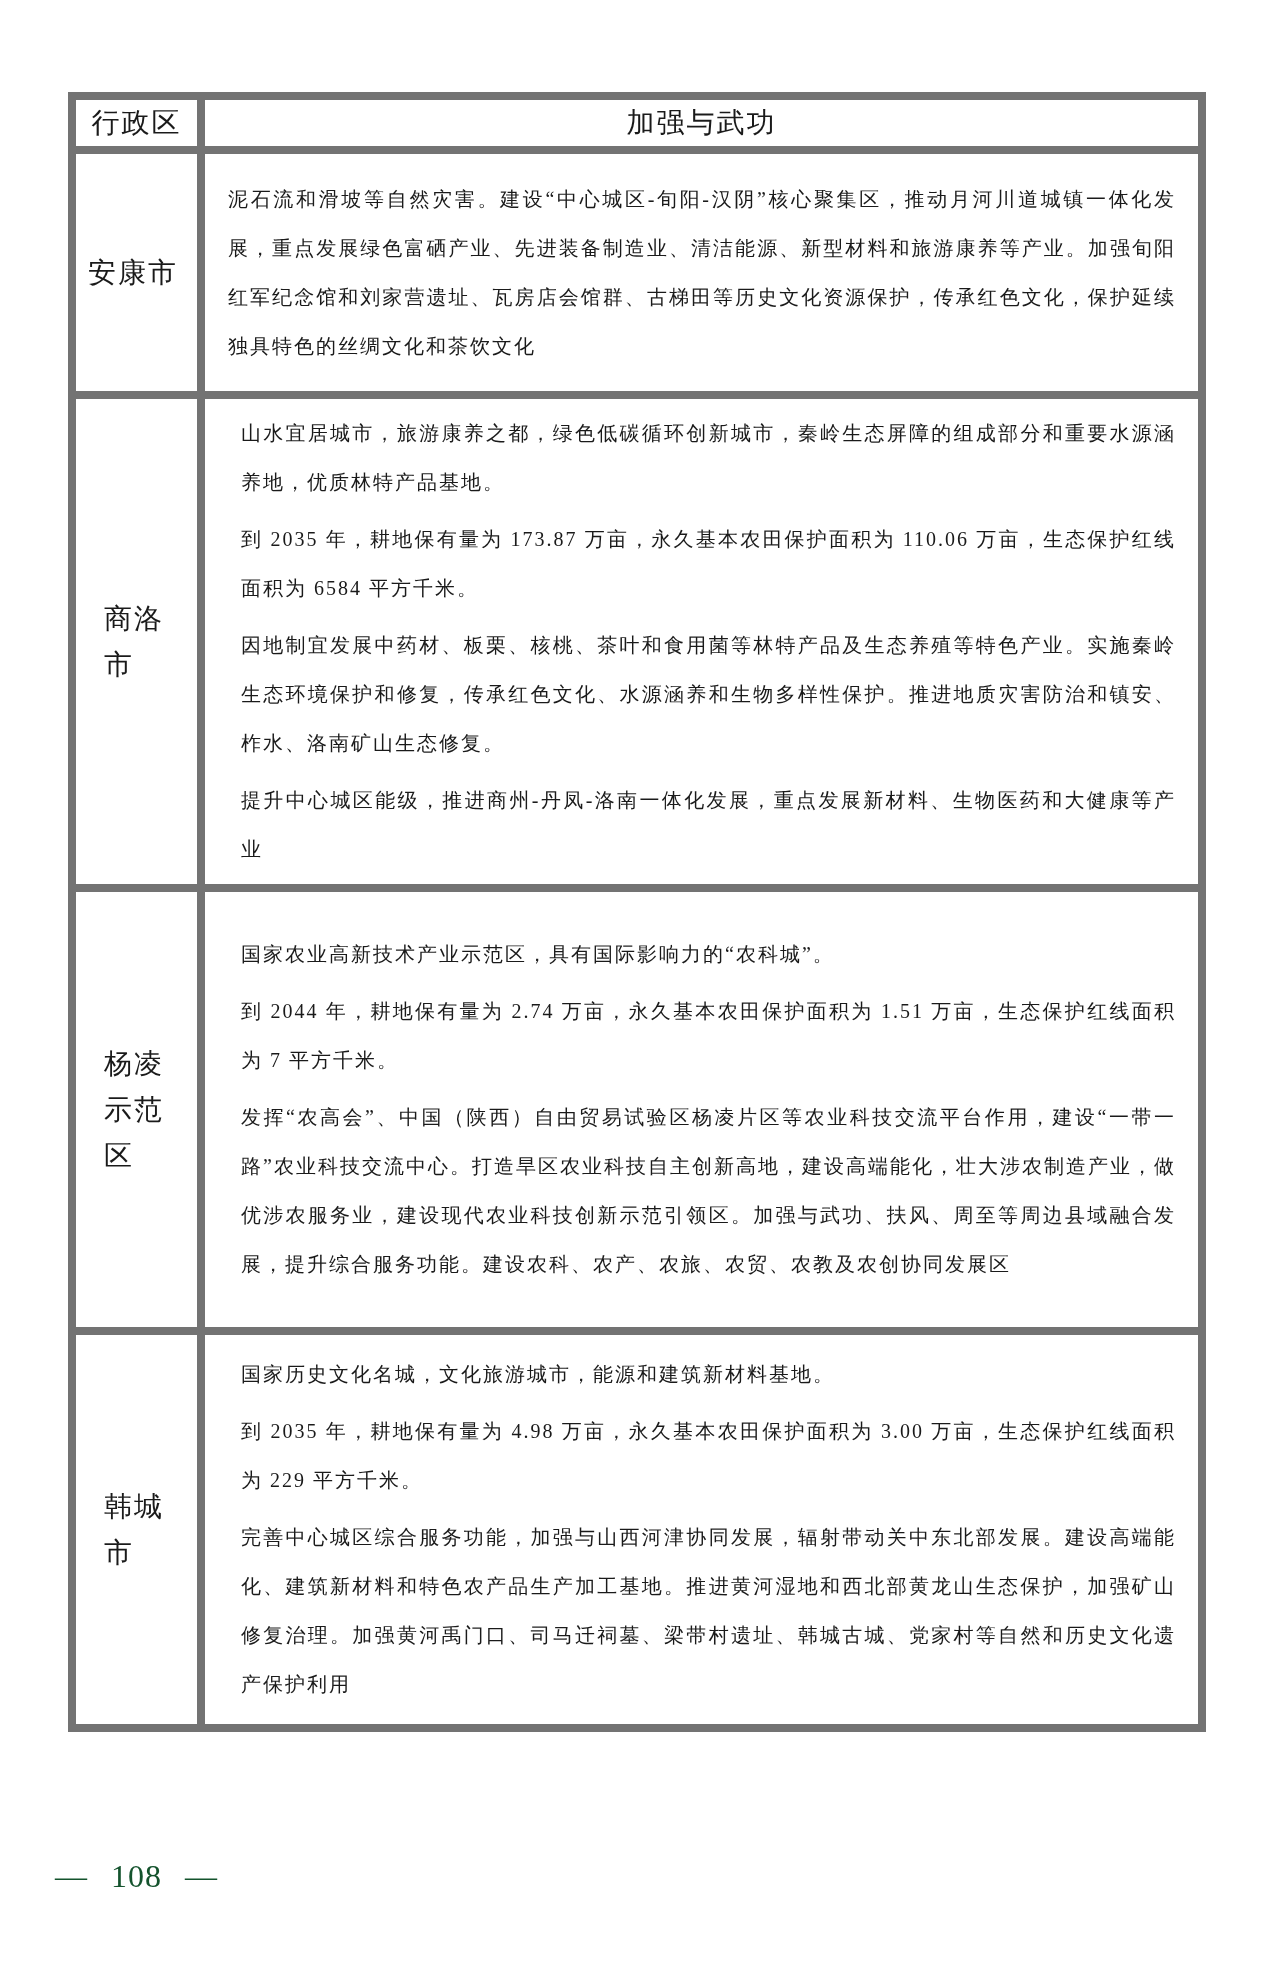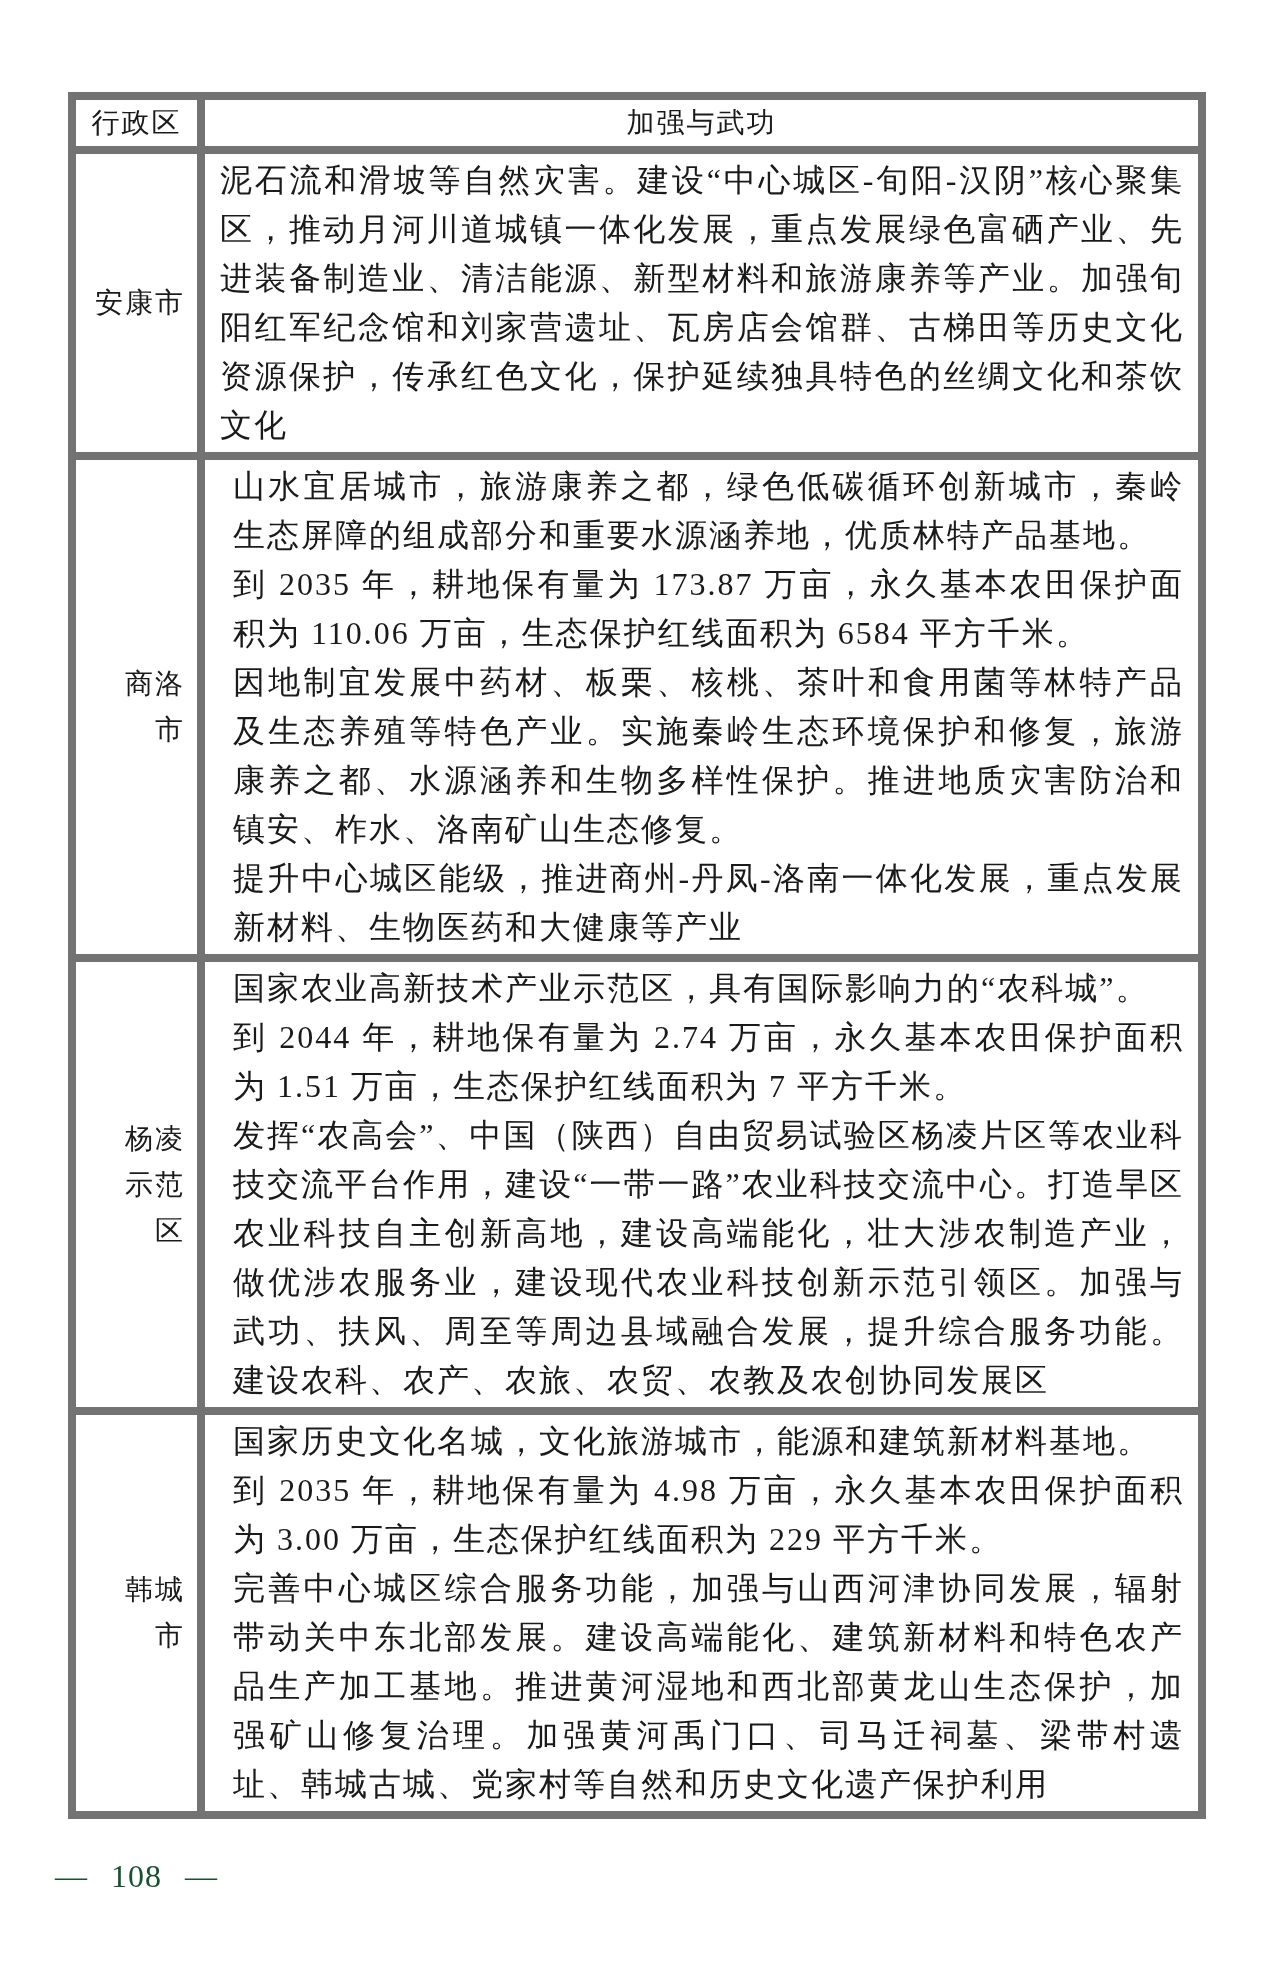--- a/index.html
+++ b/index.html
@@ -33,34 +33,34 @@
   .doc-table th {
     height: 54px;
     font-size: 28px;
     font-weight: 400;
     letter-spacing: 2px;
     text-align: center;
     vertical-align: middle;
     padding: 0;
   }
   .region-cell {
-    text-align: right;
+    text-align: left;
     vertical-align: middle;
     font-size: 28px;
     line-height: 46px;
     letter-spacing: 2px;
     padding: 0 12px;
   }
   .guide-cell {
     vertical-align: middle;
     padding: 2px 14px 2px 15px;
   }
   .guide-cell p {
-    margin: 0;
-    font-size: 32px;
+    margin: 8px;
+    font-size: 20px;
     line-height: 49px;
     letter-spacing: 2px;
     text-align: justify;
     text-justify: inter-character;
   }
   .page-footer {
     position: absolute;
     left: 55px;
     top: 1858px;
     font-size: 32px;
@@ -89,21 +89,21 @@
       <td class="region-cell">安康市</td>
       <td class="guide-cell">
         <p>泥石流和滑坡等自然灾害。建设“中心城区-旬阳-汉阴”核心聚集区，推动月河川道城镇一体化发展，重点发展绿色富硒产业、先进装备制造业、清洁能源、新型材料和旅游康养等产业。加强旬阳红军纪念馆和刘家营遗址、瓦房店会馆群、古梯田等历史文化资源保护，传承红色文化，保护延续独具特色的丝绸文化和茶饮文化</p>
       </td>
     </tr>
     <tr class="row-sep" style="height:445px">
       <td class="region-cell">商洛市</td>
       <td class="guide-cell">
         <p>山水宜居城市，旅游康养之都，绿色低碳循环创新城市，秦岭生态屏障的组成部分和重要水源涵养地，优质林特产品基地。</p>
         <p>到 2035 年，耕地保有量为 173.87 万亩，永久基本农田保护面积为 110.06 万亩，生态保护红线面积为 6584 平方千米。</p>
-        <p>因地制宜发展中药材、板栗、核桃、茶叶和食用菌等林特产品及生态养殖等特色产业。实施秦岭生态环境保护和修复，旅游康养之都、水源涵养和生物多样性保护。推进地质灾害防治和镇安、柞水、洛南矿山生态修复。</p>
+        <p>因地制宜发展中药材、板栗、核桃、茶叶和食用菌等林特产品及生态养殖等特色产业。实施秦岭生态环境保护和修复，传承红色文化、水源涵养和生物多样性保护。推进地质灾害防治和镇安、柞水、洛南矿山生态修复。</p>
         <p>提升中心城区能级，推进商州-丹凤-洛南一体化发展，重点发展新材料、生物医药和大健康等产业</p>
       </td>
     </tr>
     <tr class="row-sep" style="height:443px">
       <td class="region-cell">杨凌示范区</td>
       <td class="guide-cell">
         <p>国家农业高新技术产业示范区，具有国际影响力的“农科城”。</p>
         <p>到 2044 年，耕地保有量为 2.74 万亩，永久基本农田保护面积为 1.51 万亩，生态保护红线面积为 7 平方千米。</p>
         <p>发挥“农高会”、中国（陕西）自由贸易试验区杨凌片区等农业科技交流平台作用，建设“一带一路”农业科技交流中心。打造旱区农业科技自主创新高地，建设高端能化，壮大涉农制造产业，做优涉农服务业，建设现代农业科技创新示范引领区。加强与武功、扶风、周至等周边县域融合发展，提升综合服务功能。建设农科、农产、农旅、农贸、农教及农创协同发展区</p>
       </td>

